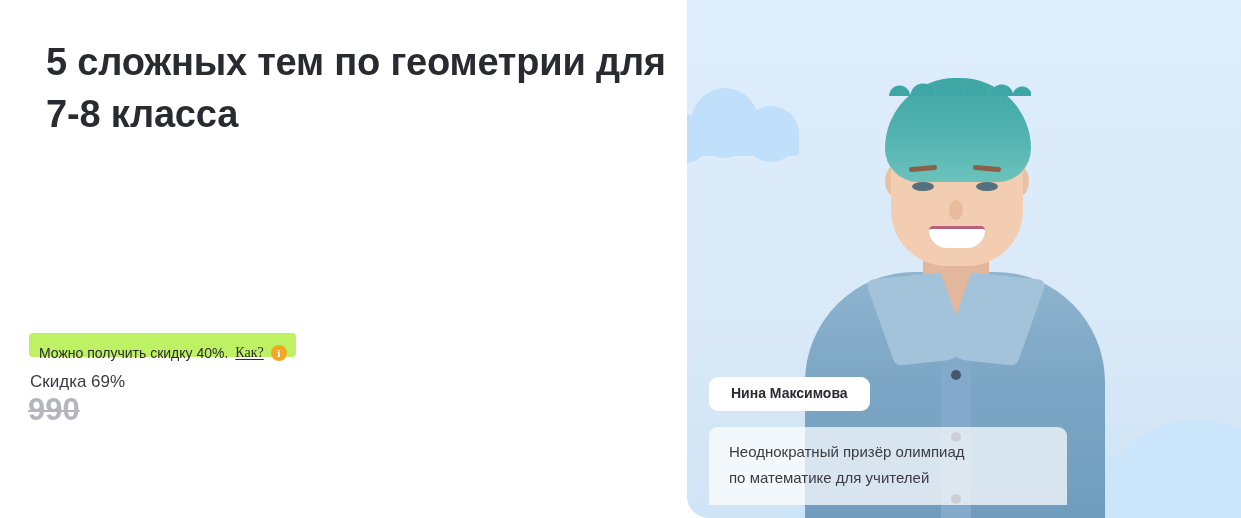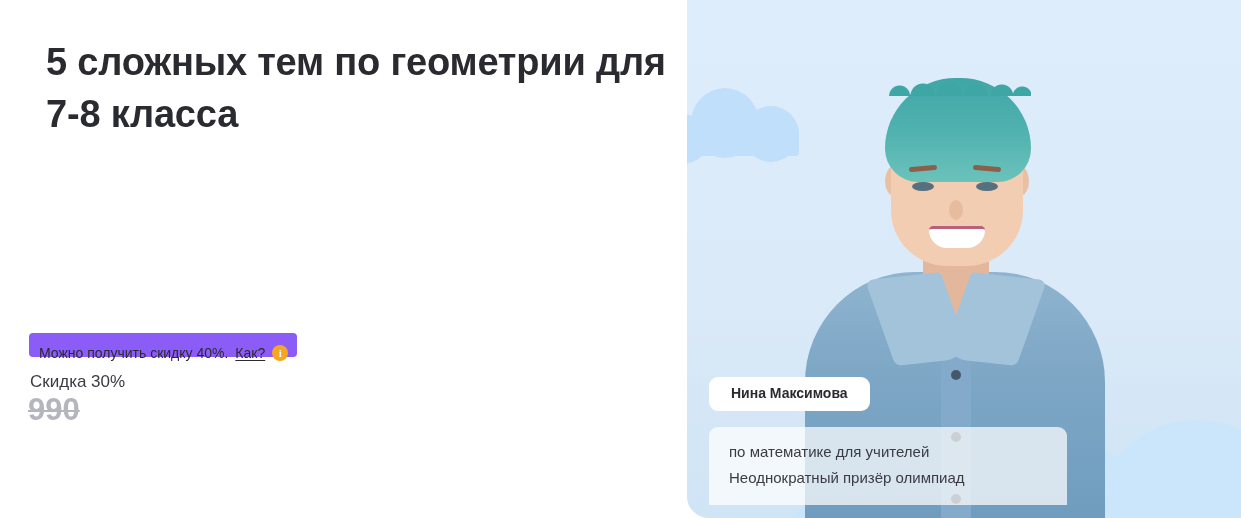--- a/index.html
+++ b/index.html
@@ -43,32 +43,33 @@
   
   .discount-badge {
     position: absolute;
     left: 29px;
     top: 333px;
     height: 24px;
     display: inline-flex;
     align-items: center;
     gap: 7px;
     padding: 15px 9px 0 10px;
-    background: #8b5cf6;
+    background: #bef264;
     border-radius: 4px;
     font-size: 14px;
     color: #2a2a31;
     white-space: nowrap;
   }
   .discount-badge .bdg-text { line-height: 24px; }
   .discount-badge .bdg-link {
     text-decoration: underline;
     text-underline-offset: 2px;
     cursor: pointer;
     color: #2a2a31;
+    font-family: Liberation Serif, serif;
   }
   .info-icon {
     width: 16px; height: 16px;
     border-radius: 50%;
     background: #f5a623;
     color: #ffffff;
     font-size: 11px;
     font-weight: 700;
     line-height: 16px;
     text-align: center;
@@ -299,21 +300,21 @@
   <div class="left-col">
 
     <h1 class="course-title">5 сложных тем по геометрии для 7-8 класса</h1>
 
     <div class="discount-badge">
       <span class="bdg-text">Можно получить скидку 40%.</span>
       <span class="bdg-link">Как?</span>
       <span class="info-icon">i</span>
     </div>
 
-    <div class="discount-line">Скидка 30%</div>
+    <div class="discount-line">Скидка 69%</div>
 
     <div class="price-row">
       <span class="price-old">990</span>
     </div>
 
   </div>
 
   <div class="right-panel">
     <div class="panel-wash"></div>
 
@@ -350,18 +351,18 @@
       <div class="ph-brow ph-brow-r"></div>
       <div class="ph-eye ph-eye-l"></div>
       <div class="ph-eye ph-eye-r"></div>
       <div class="ph-nose"></div>
       <div class="ph-mouth"></div>
     </div>
 
     <div class="name-card">Нина Максимова</div>
 
     <div class="bio-card">
+      <div>Неоднократный призёр олимпиад</div>
       <div>по математике для учителей</div>
-      <div>Неоднократный призёр олимпиад</div>
     </div>
   </div>
 
 </div>
 
 </body></html>

